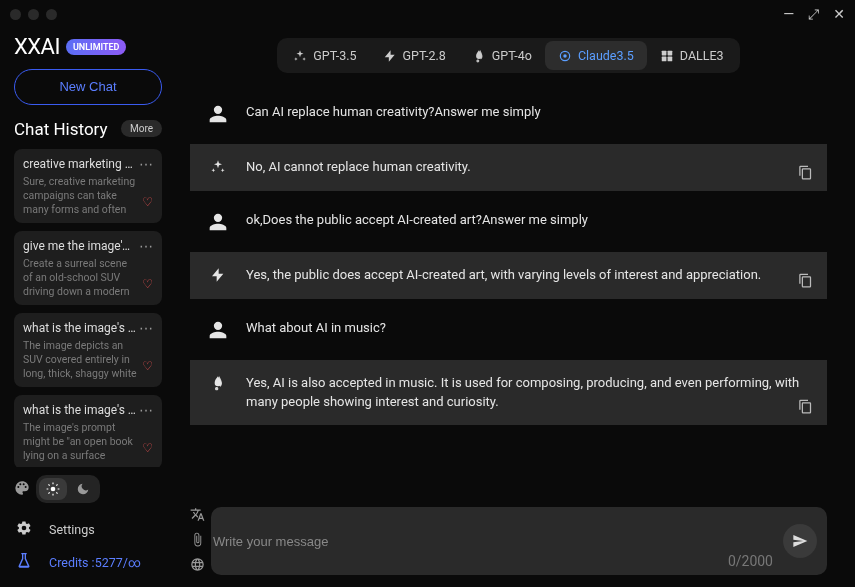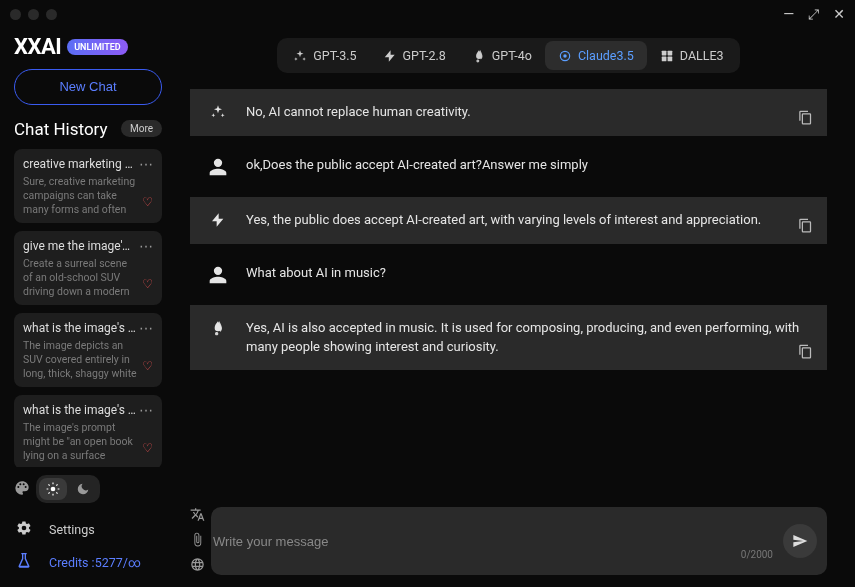--- a/index.html
+++ b/index.html
@@ -5,21 +5,21 @@
 *{margin:0;padding:0;box-sizing:border-box}
 body{width:855px;height:587px;background:#0a0a0a;color:#e5e5e5;font-family:-apple-system,BlinkMacSystemFont,"Segoe UI",Roboto,sans-serif;font-size:13px;overflow:hidden;position:relative}
 .titlebar{height:28px;display:flex;align-items:center;justify-content:space-between;padding:0 10px}
 .traffic{display:flex;gap:7px}
 .dot{width:11px;height:11px;border-radius:50%;background:#2a2a2a}
 .winctrls{display:flex;gap:14px;color:#ccc}
 .winctrls span{cursor:pointer;font-size:14px}
 .app{display:flex;height:559px}
 .sidebar{width:176px;padding:6px 14px 0 14px;display:flex;flex-direction:column}
 .logo-row{display:flex;align-items:center;gap:6px;margin-bottom:10px}
-.logo{font-size:22px;font-weight:700;letter-spacing:-0.5px;color:#fff}
+.logo{font-size:22px;font-weight:400;letter-spacing:-0.5px;color:#fff}
 .badge{background:linear-gradient(90deg,#5b6ef5,#8d5bf5);color:#fff;font-size:9px;font-weight:600;padding:3px 7px;border-radius:10px}
 .newchat{border:1px solid #3a5bf0;color:#5b7eff;background:transparent;border-radius:18px;height:36px;width:100%;font-size:13px;cursor:pointer;margin-bottom:14px}
 .history-head{display:flex;justify-content:space-between;align-items:center;margin-bottom:10px}
 .history-title{font-size:17px;font-weight:400;color:#fff}
 .more-btn{background:#2a2a2a;border-radius:10px;padding:3px 9px;font-size:10px;color:#ccc;cursor:pointer}
 .history-list{display:flex;flex-direction:column;gap:8px;overflow-y:auto}
 .hist-item{background:#1e1e1e;border-radius:8px;padding:8px 9px;position:relative}
 .hist-title-row{display:flex;justify-content:space-between;align-items:center;margin-bottom:4px}
 .hist-title{font-size:12px;color:#ddd;white-space:nowrap;overflow:hidden;text-overflow:ellipsis;flex:1}
 .hist-dots{color:#999;font-size:14px;line-height:10px;cursor:pointer;padding-left:3px}
@@ -45,21 +45,21 @@
 .msg.user{margin-bottom:6px}
 .msg-icon{width:20px;flex-shrink:0;display:flex;justify-content:center;padding-top:1px}
 .msg-text{font-size:13px;line-height:1.45;color:#e5e5e5}
 .copy-btn{position:absolute;right:14px;bottom:8px;color:#bbb;cursor:pointer;font-size:14px}
 .composer{display:flex;align-items:center;gap:6px;padding:4px 14px 12px 14px}
 .comp-left{display:flex;flex-direction:column;gap:7px;color:#999}
 .comp-left span{cursor:pointer;font-size:14px}
 .input-wrap{flex:1;background:#2a2a2a;border-radius:10px;padding:14px 2px;display:flex;align-items:center;position:relative;height:68px}
 .input-wrap input{flex:1;background:transparent;border:none;outline:none;color:#e5e5e5;font-size:13px}
 .input-wrap input::placeholder{color:#888}
-.char-count{position:absolute;right:54px;bottom:15px;font-size:10px;color:#777}
+.char-count{position:absolute;right:54px;bottom:6px;font-size:14px;color:#777}
 .send-btn{position:absolute;right:10px;width:34px;height:34px;border-radius:50%;background:#3a3a3a;display:flex;align-items:center;justify-content:center;cursor:pointer;color:#ddd}
 svg{fill:currentColor}
 </style>
 </head>
 <body>
 
 <div class="titlebar">
   <div class="traffic">
     <div class="dot"></div>
     <div class="dot"></div>
@@ -201,20 +201,28 @@
                 <rect x="13" y="3" width="8" height="8" rx="1"></rect>
                 <rect x="3" y="13" width="8" height="8" rx="1"></rect>
                 <rect x="13" y="13" width="8" height="8" rx="1"></rect>
               </svg>
             </span>
             <span>DALLE3</span>
           </div>
         </div>
     </div>
     <div class="chat" id="chat">
+        <div class="msg user">
+          <div class="msg-icon">
+            <svg width="20" height="20" viewBox="0 0 24 24">
+              <path d="M12 12a5 5 0 1 0-5-5 5 5 0 0 0 5 5zm0 2c-3.3 0-10 1.7-10 5v3h20v-3c0-3.3-6.7-5-10-5z"></path>
+            </svg>
+          </div>
+          <div class="msg-text">Can AI replace human creativity?Answer me simply</div>
+        </div>
         <div class="msg ai">
           <div class="msg-icon">
             <svg width="16" height="16" viewBox="0 0 24 24">
               <path d="M12 2l1.5 4.5L18 8l-4.5 1.5L12 14l-1.5-4.5L6 8l4.5-1.5zM19 14l.8 2.2L22 17l-2.2.8L19 20l-.8-2.2L16 17l2.2-.8zM5 14l.8 2.2L8 17l-2.2.8L5 20l-.8-2.2L2 17l2.2-.8z"></path>
             </svg>
           </div>
           <div class="msg-text">No, AI cannot replace human creativity.</div>
           <span class="copy-btn"><svg width="15" height="15" viewBox="0 0 24 24">
               <path d="M16 1H4a2 2 0 0 0-2 2v14h2V3h12zm3 4H8a2 2 0 0 0-2 2v14a2 2 0 0 0 2 2h11a2 2 0 0 0 2-2V7a2 2 0 0 0-2-2zm0 16H8V7h11z"></path>
             </svg></span>

